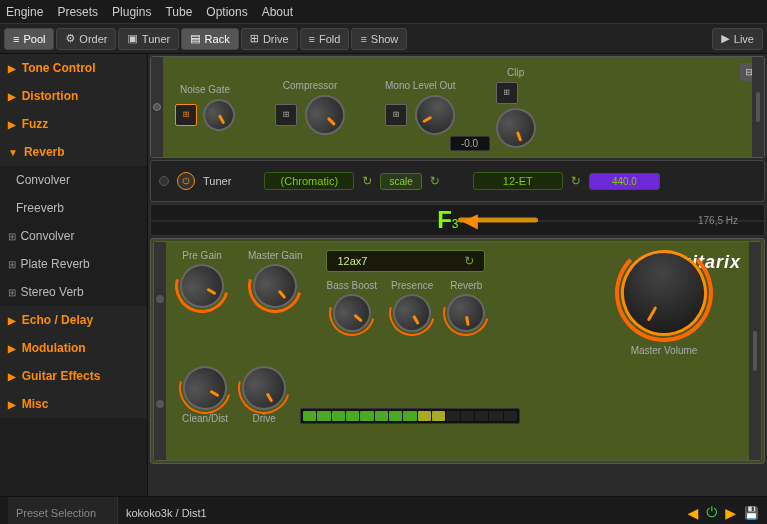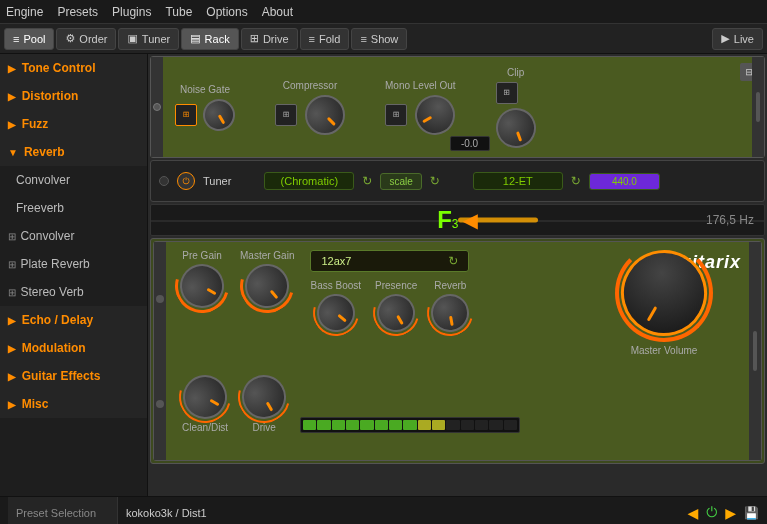--- a/index.html
+++ b/index.html
@@ -596,35 +596,35 @@
 
       <div style="position:absolute;height:5px;background:#ffaa00;top:50%;transform:translateY(-50%);left:50%;width:80px;border-radius:3px;opacity:0.8;"></div>
 
       <div style="display:flex;align-items:baseline;z-index:1;">
         <span style="font-size:24px;font-weight:bold;color:#7aff00;">F</span>
         <span style="font-size:12px;color:#7aff00;">3</span>
       </div>
 
       <span style="font-size:20px;color:#ff8c00;z-index:1;margin-left:4px;">◀</span>
 
-      <div style="position:absolute;right:10px;font-size:12px;color:#888;">176,5 Hz</div>
+      <div style="position:absolute;right:26px;font-size:10px;color:#888;">176,5 Hz</div>
     </div>
 
     <div class="plugin-block">
       <div class="amp-block">
 
         <div style="position:absolute;left:0;top:0;bottom:0;width:12px;background:#333;display:flex;flex-direction:column;align-items:center;justify-content:space-around;padding:4px 0;">
           <div style="width:8px;height:8px;border-radius:50%;background:#555;"></div>
           <div style="width:8px;height:8px;border-radius:50%;background:#555;"></div>
         </div>
 
         <div class="amp-logo">guitarix</div>
 
         <div style="margin-left:16px;width:100%;">
-          <div style="display:flex;align-items:flex-start;gap:16px;margin-bottom:19px;">
+          <div style="display:flex;align-items:flex-start;gap:24px;margin-bottom:10px;">
 
             <div class="knob-group">
               <div class="knob-label">Pre Gain</div>
               <div class="knob-wrap">
                 <div style="position:absolute;top:-5px;left:-5px;right:-5px;bottom:-5px;border-radius:50%;border:3px solid transparent;border-bottom-color:#ff6600;border-left-color:#ff6600;transform:rotate(-30deg);"></div>
                 <div class="knob" style="width:44px;height:44px;transform:rotate(-60deg);"></div>
               </div>
             </div>
 
             <div class="knob-group">

